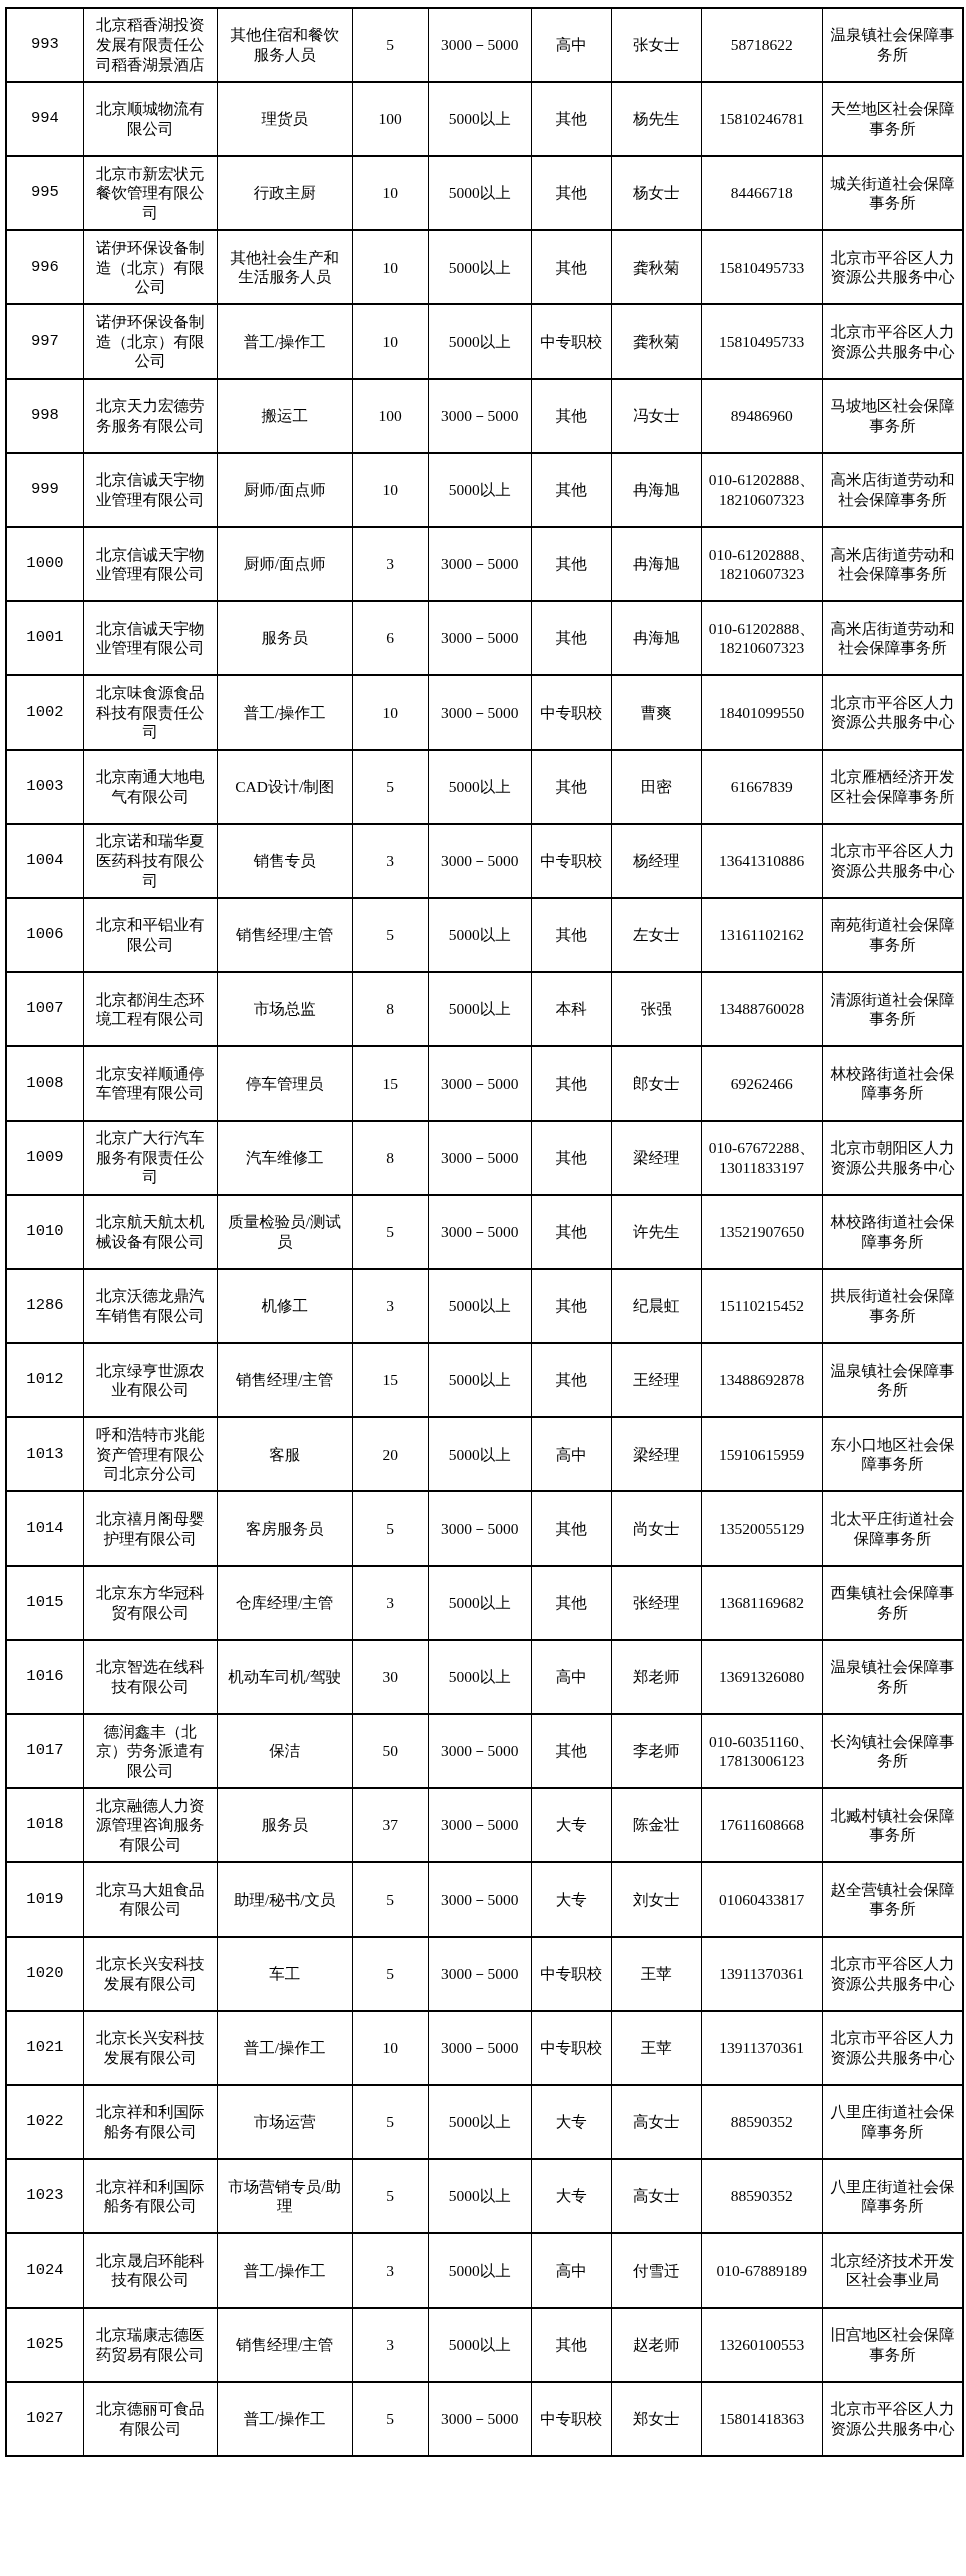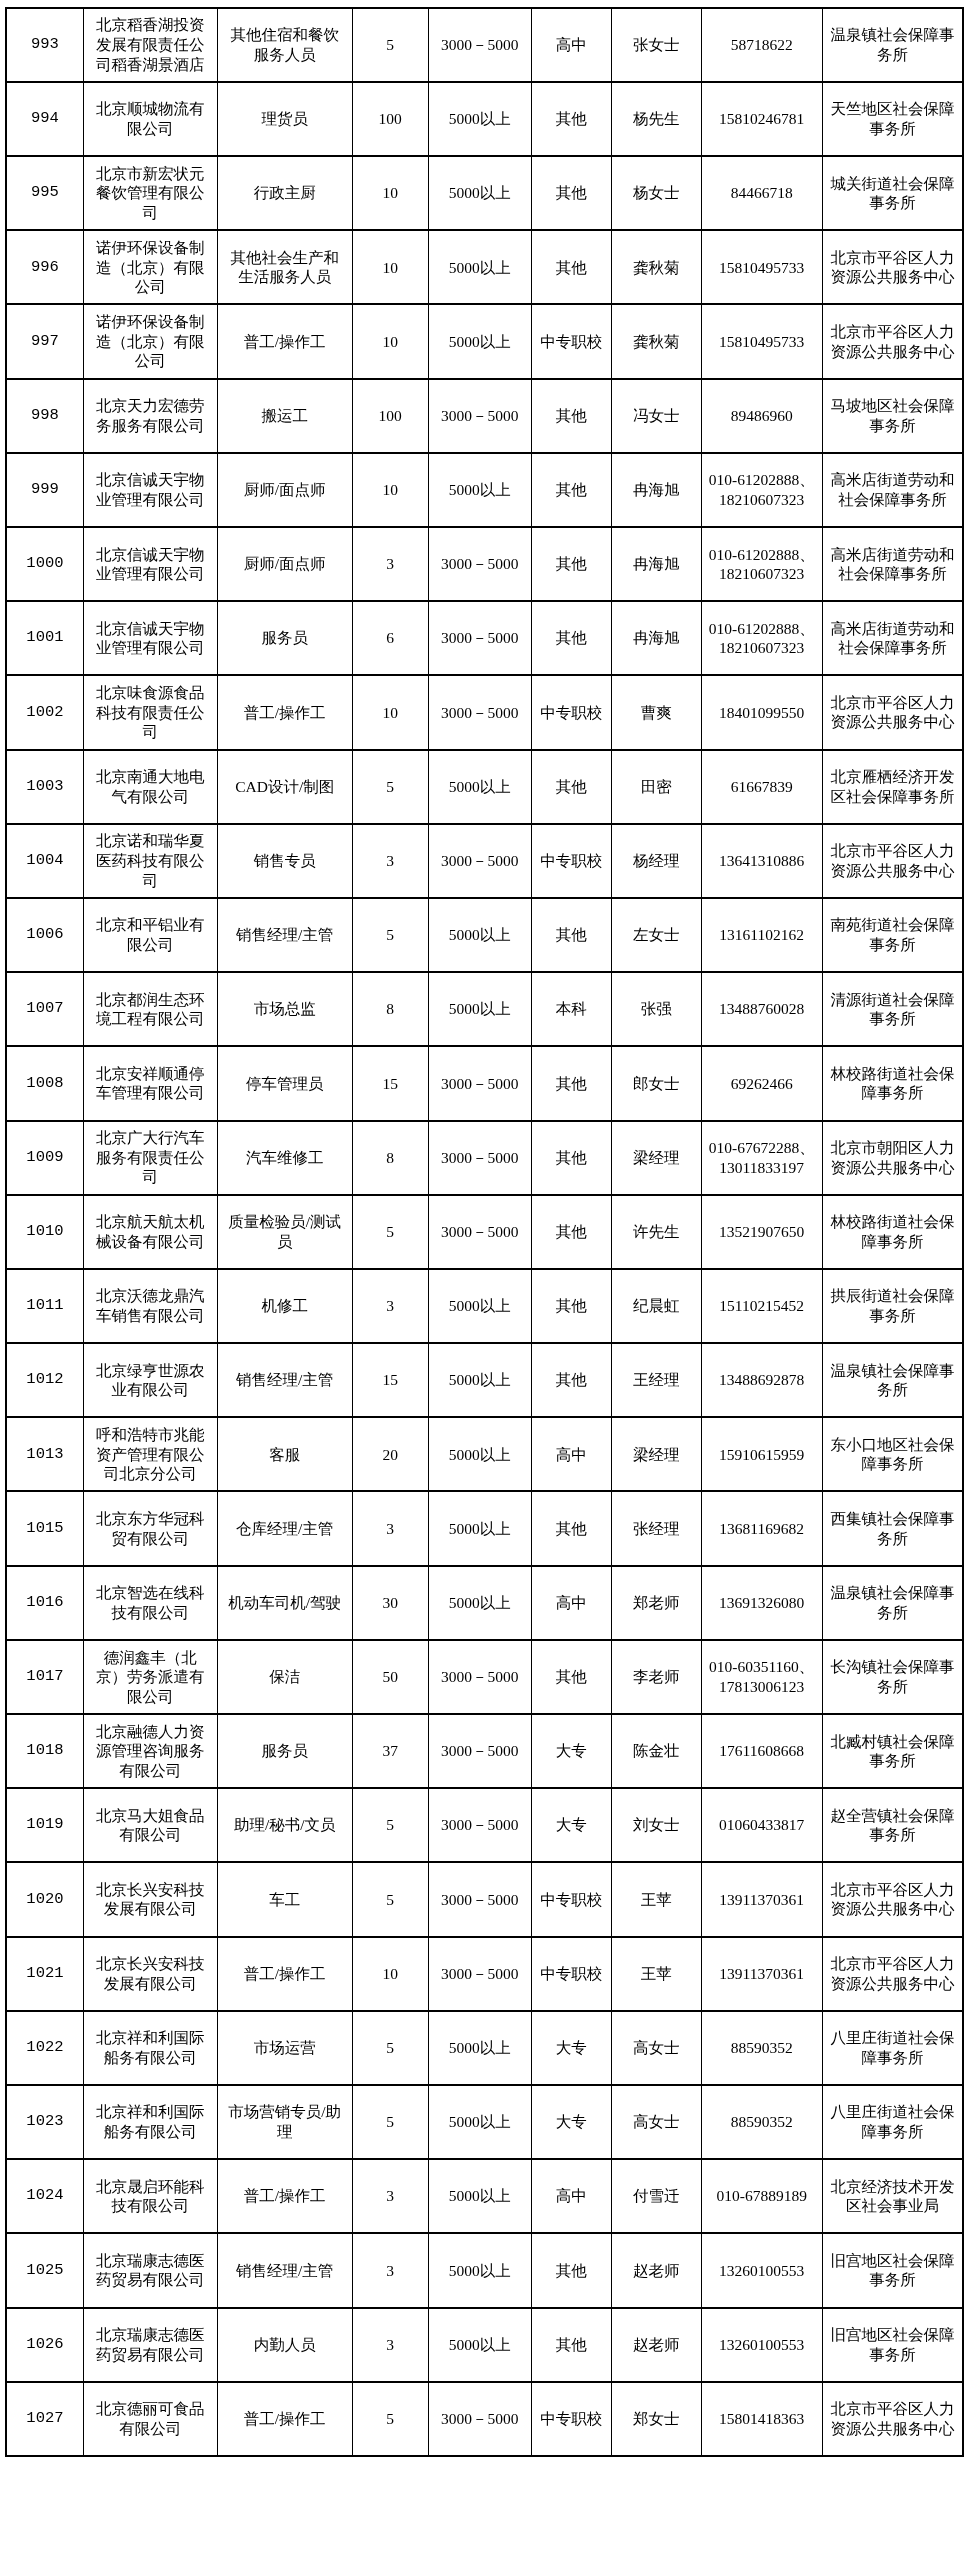--- a/index.html
+++ b/index.html
@@ -238,21 +238,21 @@
     <td class="c-company">北京航天航太机械设备有限公司</td>
     <td class="c-position">质量检验员/测试员</td>
     <td class="c-count">5</td>
     <td class="c-salary">3000－5000</td>
     <td class="c-education">其他</td>
     <td class="c-contact">许先生</td>
     <td class="c-phone">13521907650</td>
     <td class="c-office">林校路街道社会保障事务所</td>
   </tr>
         <tr>
-    <td class="c-no">1011</td>
+    <td class="c-no">1286</td>
     <td class="c-company">北京沃德龙鼎汽车销售有限公司</td>
     <td class="c-position">机修工</td>
     <td class="c-count">3</td>
     <td class="c-salary">5000以上</td>
     <td class="c-education">其他</td>
     <td class="c-contact">纪晨虹</td>
     <td class="c-phone">15110215452</td>
     <td class="c-office">拱辰街道社会保障事务所</td>
   </tr>
         <tr>
@@ -271,20 +271,31 @@
     <td class="c-company">呼和浩特市兆能资产管理有限公司北京分公司</td>
     <td class="c-position">客服</td>
     <td class="c-count">20</td>
     <td class="c-salary">5000以上</td>
     <td class="c-education">高中</td>
     <td class="c-contact">梁经理</td>
     <td class="c-phone">15910615959</td>
     <td class="c-office">东小口地区社会保障事务所</td>
   </tr>
         <tr>
+    <td class="c-no">1014</td>
+    <td class="c-company">北京禧月阁母婴护理有限公司</td>
+    <td class="c-position">客房服务员</td>
+    <td class="c-count">5</td>
+    <td class="c-salary">3000－5000</td>
+    <td class="c-education">其他</td>
+    <td class="c-contact">尚女士</td>
+    <td class="c-phone">13520055129</td>
+    <td class="c-office">北太平庄街道社会保障事务所</td>
+  </tr>
+        <tr>
     <td class="c-no">1015</td>
     <td class="c-company">北京东方华冠科贸有限公司</td>
     <td class="c-position">仓库经理/主管</td>
     <td class="c-count">3</td>
     <td class="c-salary">5000以上</td>
     <td class="c-education">其他</td>
     <td class="c-contact">张经理</td>
     <td class="c-phone">13681169682</td>
     <td class="c-office">西集镇社会保障事务所</td>
   </tr>
@@ -384,31 +395,20 @@
     <td class="c-salary">5000以上</td>
     <td class="c-education">高中</td>
     <td class="c-contact">付雪迁</td>
     <td class="c-phone">010-67889189</td>
     <td class="c-office">北京经济技术开发区社会事业局</td>
   </tr>
         <tr>
     <td class="c-no">1025</td>
     <td class="c-company">北京瑞康志德医药贸易有限公司</td>
     <td class="c-position">销售经理/主管</td>
-    <td class="c-count">3</td>
-    <td class="c-salary">5000以上</td>
-    <td class="c-education">其他</td>
-    <td class="c-contact">赵老师</td>
-    <td class="c-phone">13260100553</td>
-    <td class="c-office">旧宫地区社会保障事务所</td>
-  </tr>
-        <tr>
-    <td class="c-no">1026</td>
-    <td class="c-company">北京瑞康志德医药贸易有限公司</td>
-    <td class="c-position">内勤人员</td>
     <td class="c-count">3</td>
     <td class="c-salary">5000以上</td>
     <td class="c-education">其他</td>
     <td class="c-contact">赵老师</td>
     <td class="c-phone">13260100553</td>
     <td class="c-office">旧宫地区社会保障事务所</td>
   </tr>
         <tr>
     <td class="c-no">1027</td>
     <td class="c-company">北京德丽可食品有限公司</td>

